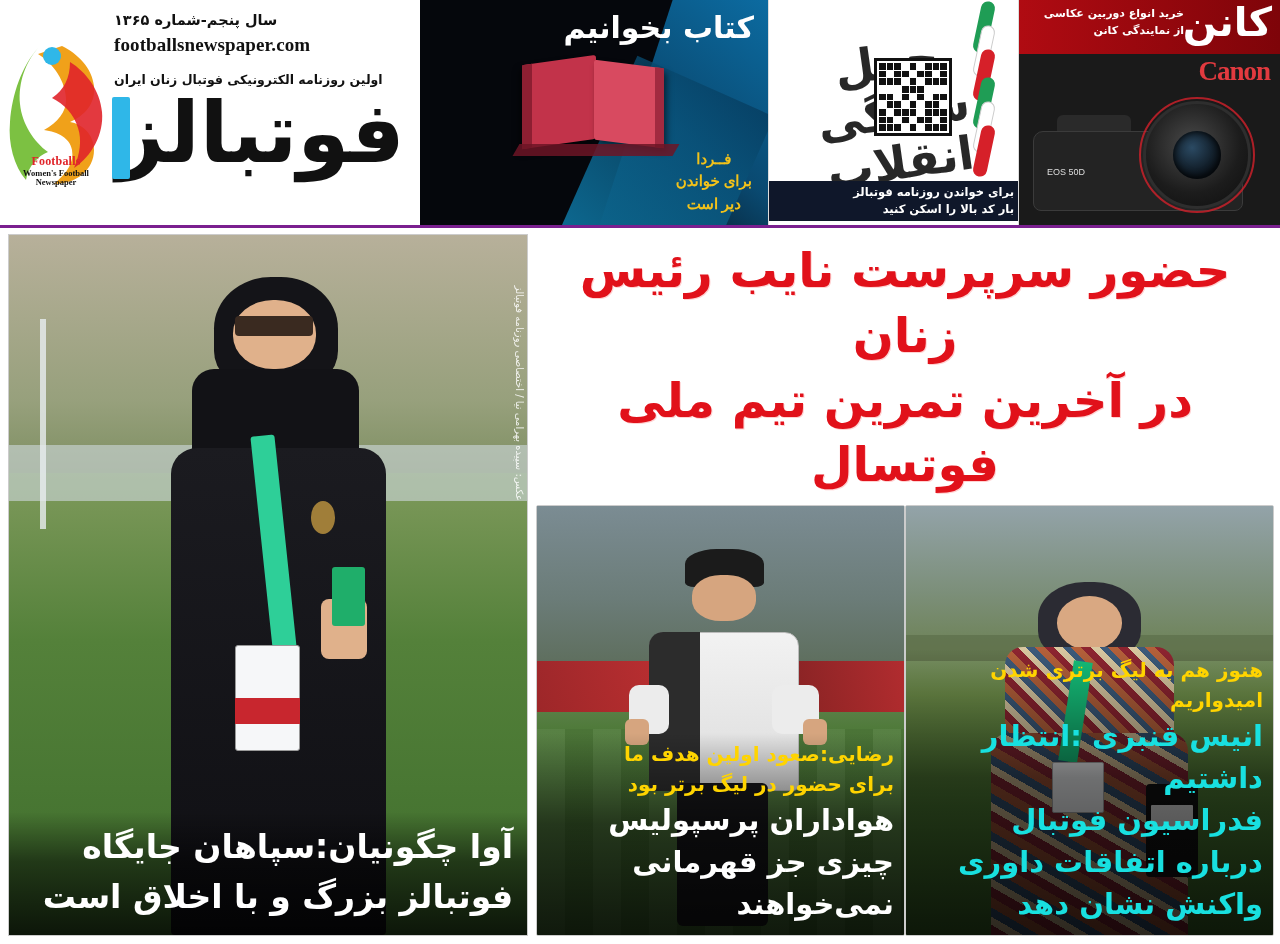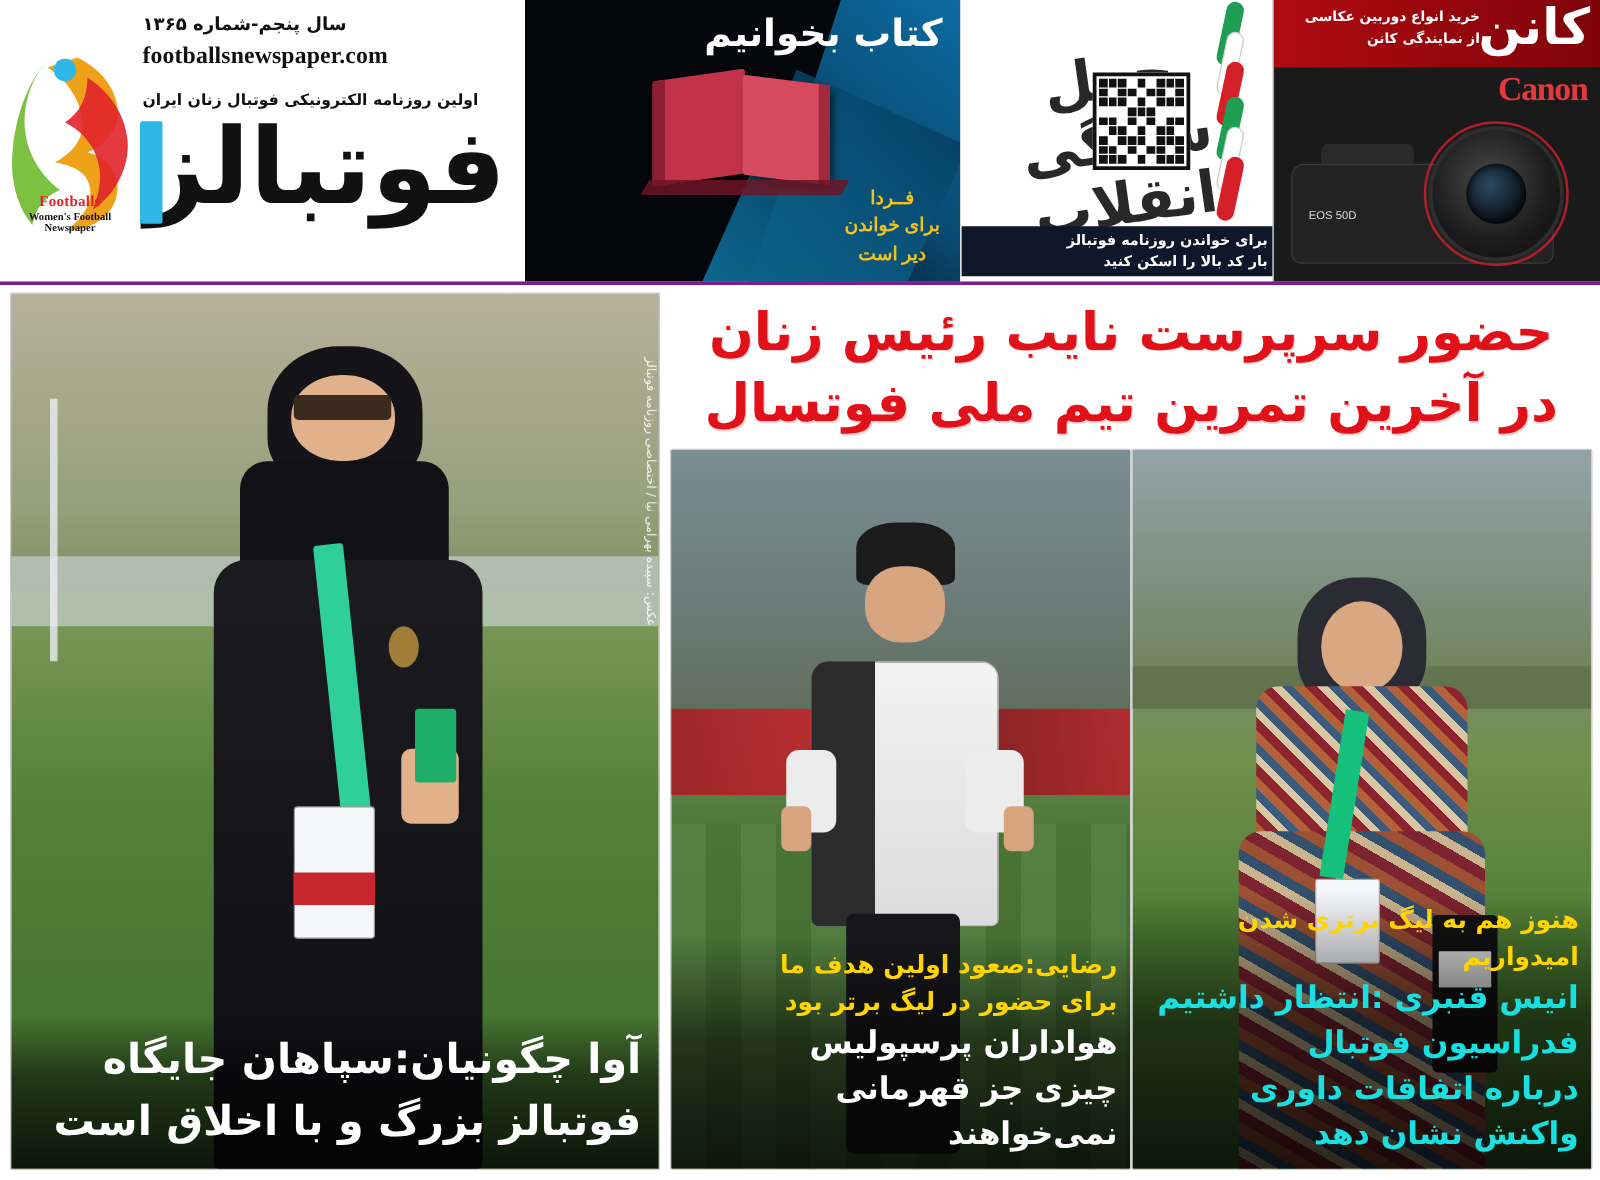--- a/index.html
+++ b/index.html
@@ -284,21 +284,21 @@
     width: 738px;
     display: flex;
     flex-direction: column;
     gap: 6px;
   }
   .headline {
     text-align: center;
     padding: 4px 6px 2px 6px;
   }
   .headline div {
-    font-size: 42px;
+    font-size: 48px;
     font-weight: bold;
     color: #e1111a;
     line-height: 1.35;
     text-shadow: 1px 1px 0 #ffd2d2;
   }
 
   .photo-row {
     display: flex; flex-direction: row; gap: 0; flex: 1;
   }
   .photo-card {
@@ -339,21 +339,21 @@
   .p-body { position:absolute; }
 
   .cap-block {
     position: absolute;
     left: 0; right: 0; bottom: 0;
     padding: 6px 10px 10px 10px;
     text-align: right;
     background: linear-gradient(180deg, rgba(0,0,0,0) 0%, rgba(0,0,0,.55) 45%, rgba(0,0,0,.78) 100%);
   }
   .cap-small { font-size: 20px; font-weight: bold; line-height: 1.5; }
-  .cap-big { font-size: 25px; font-weight: bold; line-height: 1.45; }
+  .cap-big { font-size: 29px; font-weight: bold; line-height: 1.45; }
 
   .c-white { color: #ffffff; }
   .c-yellow { color: #ffd400; }
   .c-cyan { color: #18e0e0; }
 
   
   .left-col {
     width: 520px;
     position: relative;
     border: 1px solid #ccc;

